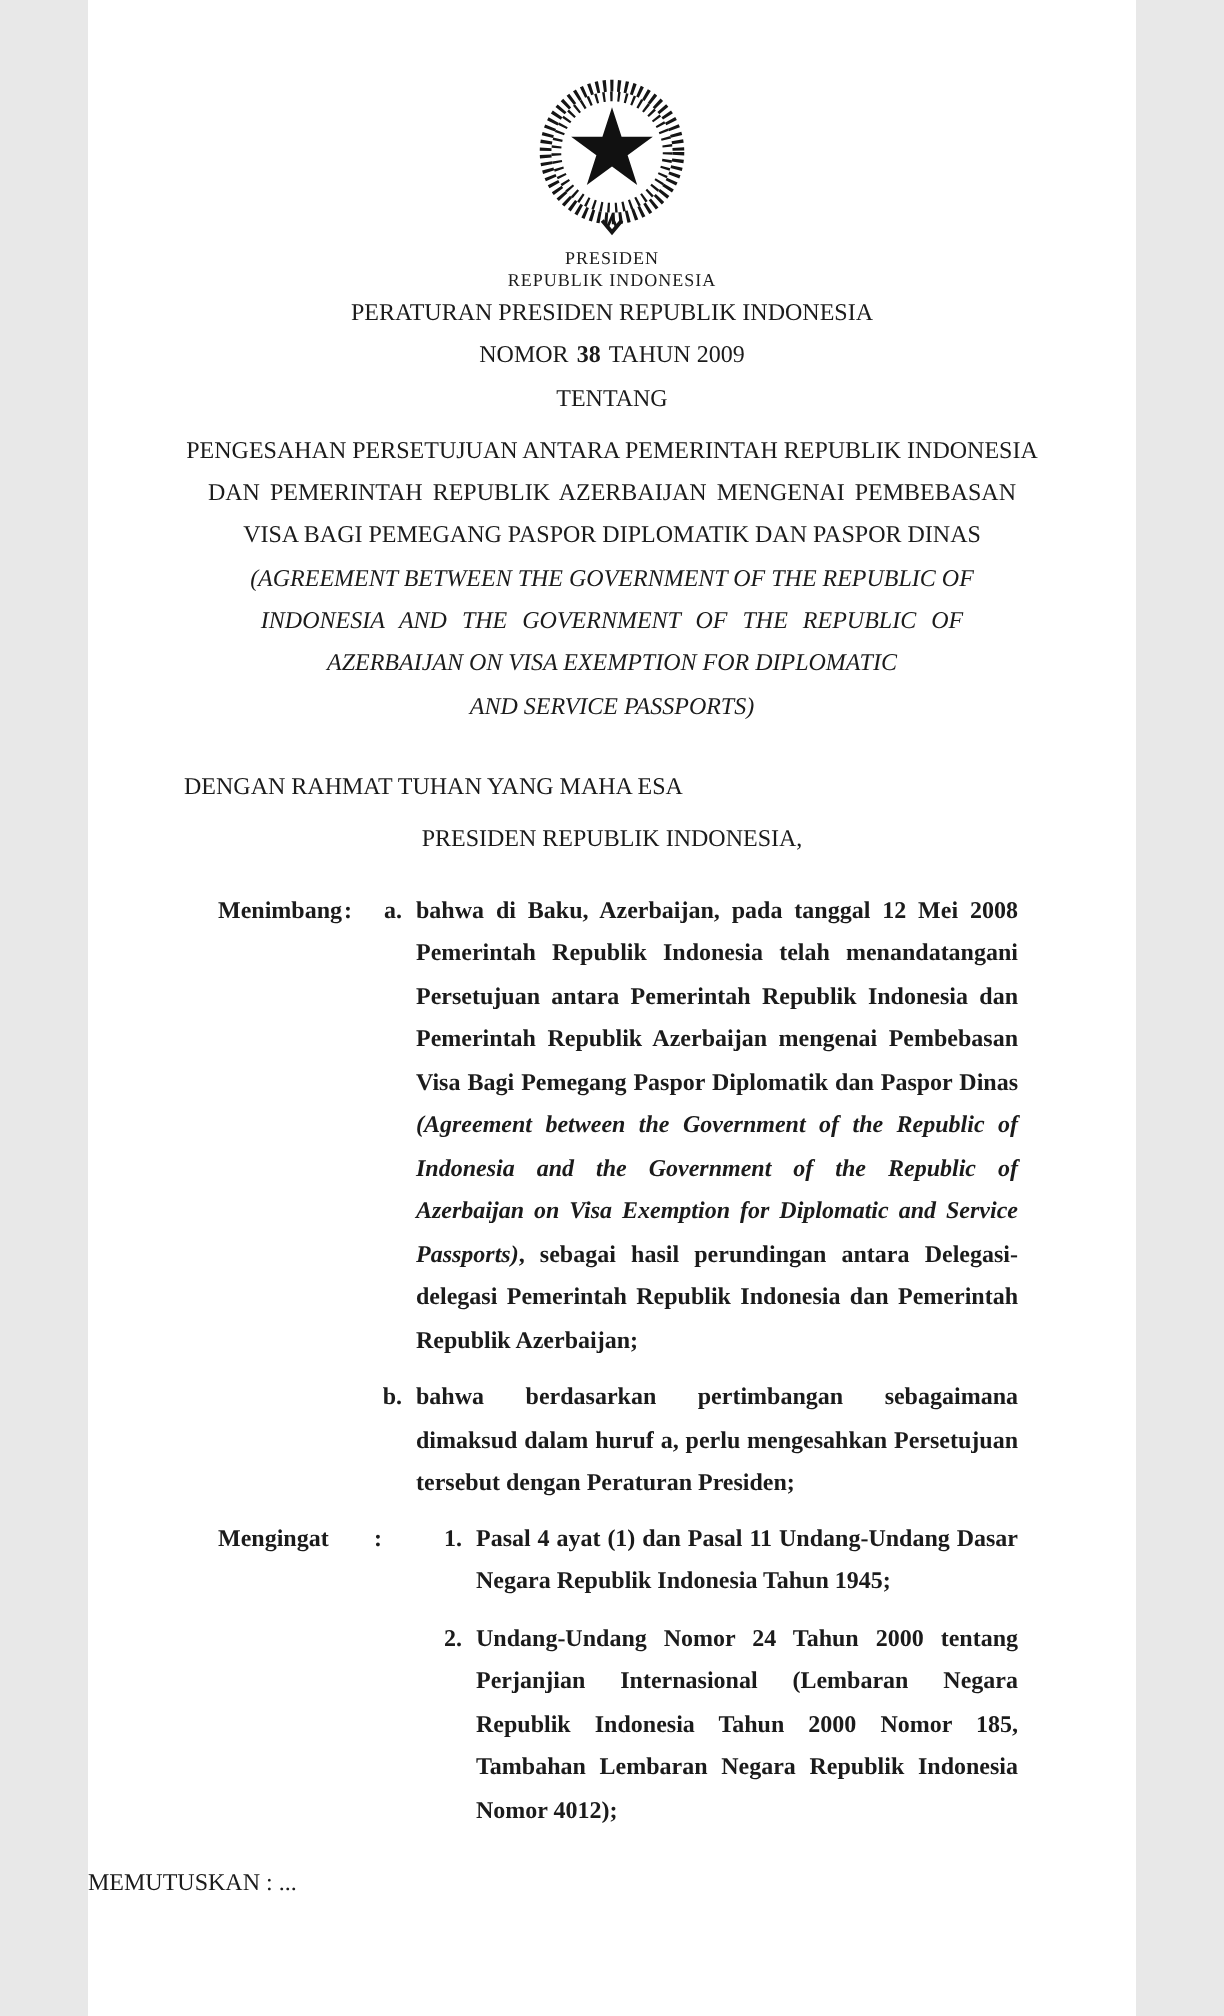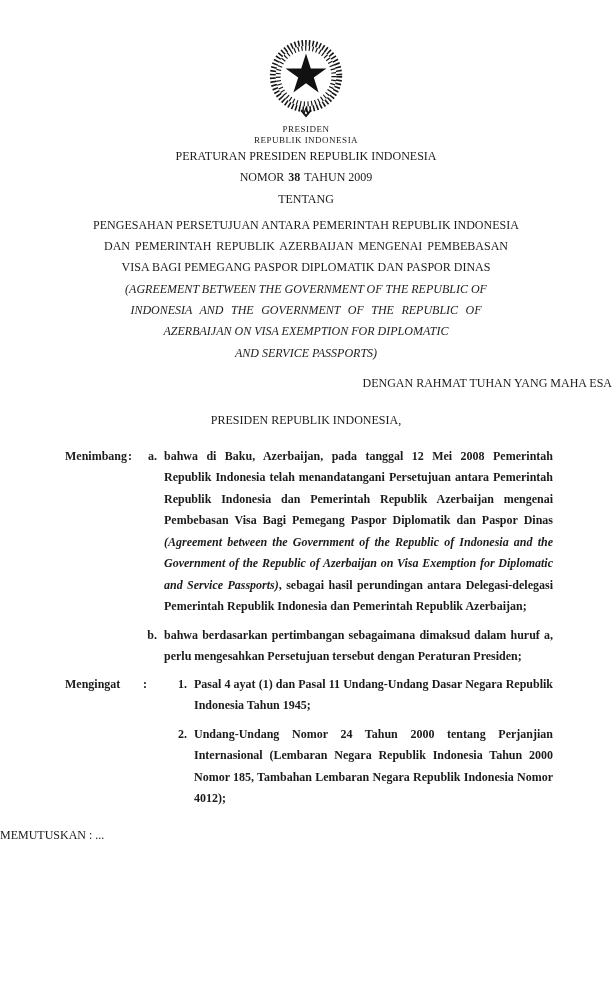--- a/index.html
+++ b/index.html
@@ -1,40 +1,40 @@
 <!DOCTYPE html>
 <html><head>
 <meta charset="utf-8">
 <style>
   html,body { margin:0; padding:0; background:#e8e8e8; }
   .page {
     position:relative;
-    width:612px; height:1008px;
+    width:524px; height:1008px;
     margin:0 auto;
     background:#ffffff;
     font-family:"Liberation Serif","DejaVu Serif",serif;
     font-size:12px;
     color:#1b1b1b;
     overflow:hidden;
   }
   
   .letterhead { text-align:center; padding-top:36px; }
   .emblem { display:inline-block; width:88px; height:84px; }
   .letterhead-line { font-size:9px; letter-spacing:0.5px; line-height:11px; }
   
   .title-block { text-align:center; line-height:21.3px; }
   .tline { white-space:nowrap; }
   .subject-start { margin-top:5px; }
   .b { font-weight:bold; margin:0 4px; }
   .it { font-style:italic; }
   .ws1 { word-spacing:2px; }
   .ws2 { word-spacing:4.5px; }
   
-  .invocation { margin-top:12px; text-align:right; }
-  .authority  { margin-top:22px;  text-align:center; }
+  .invocation { margin-top:22px; text-align:left;padding-left:48px; }
+  .authority  { margin-top:11px;  text-align:center; }
   
   .clauses { margin:18px 59px 0 65px; line-height:21.5px;font-weight:bold; }
   .clause-row { display:flex; align-items:flex-start; }
   .clause-row + .clause-row { margin-top:6px;gap:15px; }
   .clause-label { width:63px; flex:none; }
   .clause-colon { width:8px; flex:none; }
   .clause-items { flex:1; min-width:0; }
   .clause-item { display:flex; align-items:flex-start; }
   .clause-item + .clause-item { margin-top:7px; }
   .item-marker { width:28px; flex:none; text-align:right; padding-right:7px; box-sizing:border-box; }

